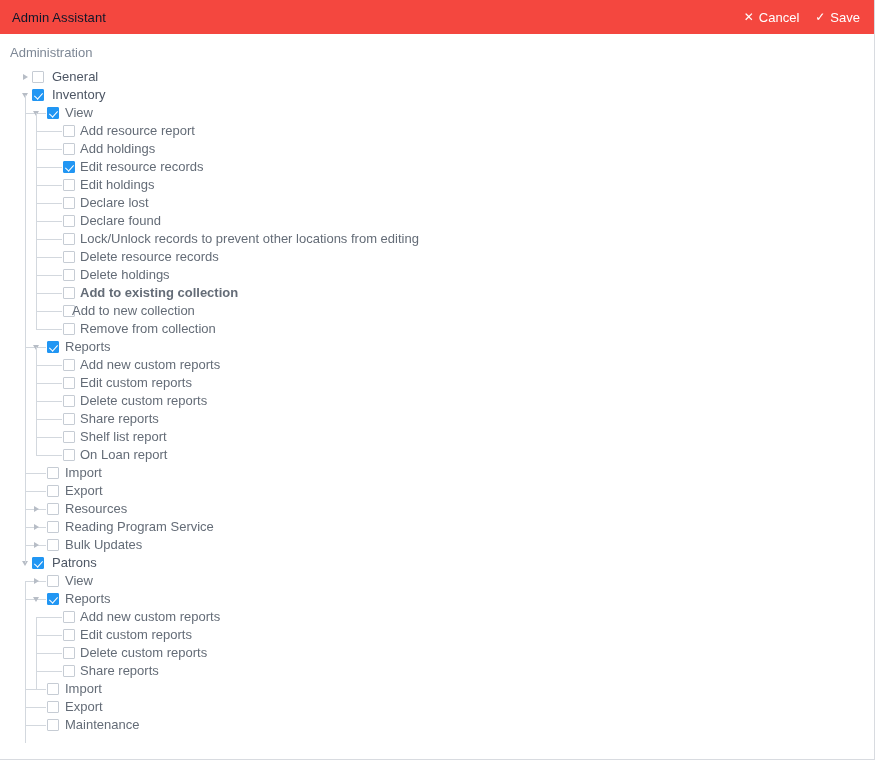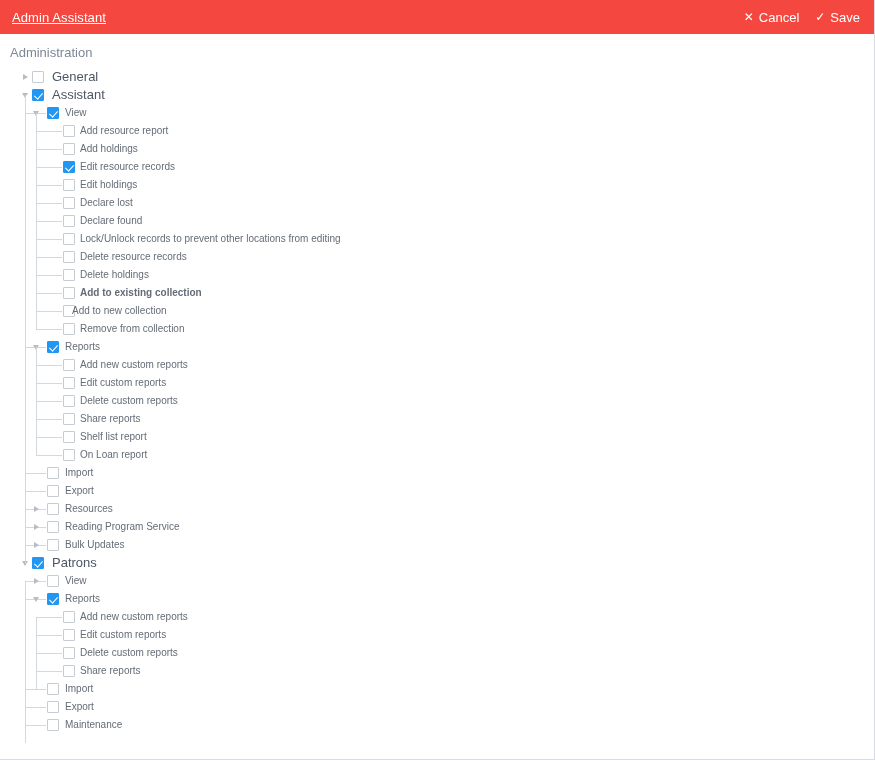--- a/index.html
+++ b/index.html
@@ -30,23 +30,22 @@
     flex: 0 0 34px;
     background: #f4473f;
     display: flex;
     align-items: center;
     padding: 0 14px 0 12px;
     color: #ffffff;
   }
   .titlebar-title {
     font-size: 13px;
     letter-spacing: .1px;
-    color: #ffffff;
+    color: #0f172a;
     white-space: nowrap;
-    text-decoration: underline;
   }
   .titlebar-spacer { flex: 1 1 auto; }
   .titlebar-actions {
     display: flex;
     align-items: center;
     gap: 16px;
   }
   .tb-btn {
     display: flex;
     align-items: center;
@@ -146,21 +145,21 @@
     position: absolute;
     left: 3px; top: 1px;
     width: 4px; height: 7px;
     border: solid #ffffff;
     border-width: 0 1.6px 1.6px 0;
     transform: rotate(42deg);
   }
 
   .label {
     position: absolute;
-    font-size: 10px;
+    font-size: 13px;
     color: #646c77;
     line-height: 18px;
     top: 0;
   }
   .label.strong {
     font-size: 13px;
     color: #4d5664;
   }
 </style>
 </head>
@@ -191,21 +190,21 @@
             <i></i>
           </div>
           <div class="cb" style="left: 32px;"></div>
           <div class="label strong" style="left: 52px;">General</div>
         </div>
         <div class="row">
           <div class="arrow down" style="left: 19px;">
             <i></i>
           </div>
           <div class="cb checked" style="left: 32px;"></div>
-          <div class="label strong" style="left: 52px;">Assistant</div>
+          <div class="label strong" style="left: 52px;">Inventory</div>
         </div>
         <div class="row">
           <div class="lineh" style="left: 25px; width: 21px;"></div>
           <div class="arrow down" style="left: 30px;">
             <i></i>
           </div>
           <div class="cb checked" style="left: 47px;"></div>
           <div class="label" style="left: 65px;">View</div>
         </div>
         <div class="row">

